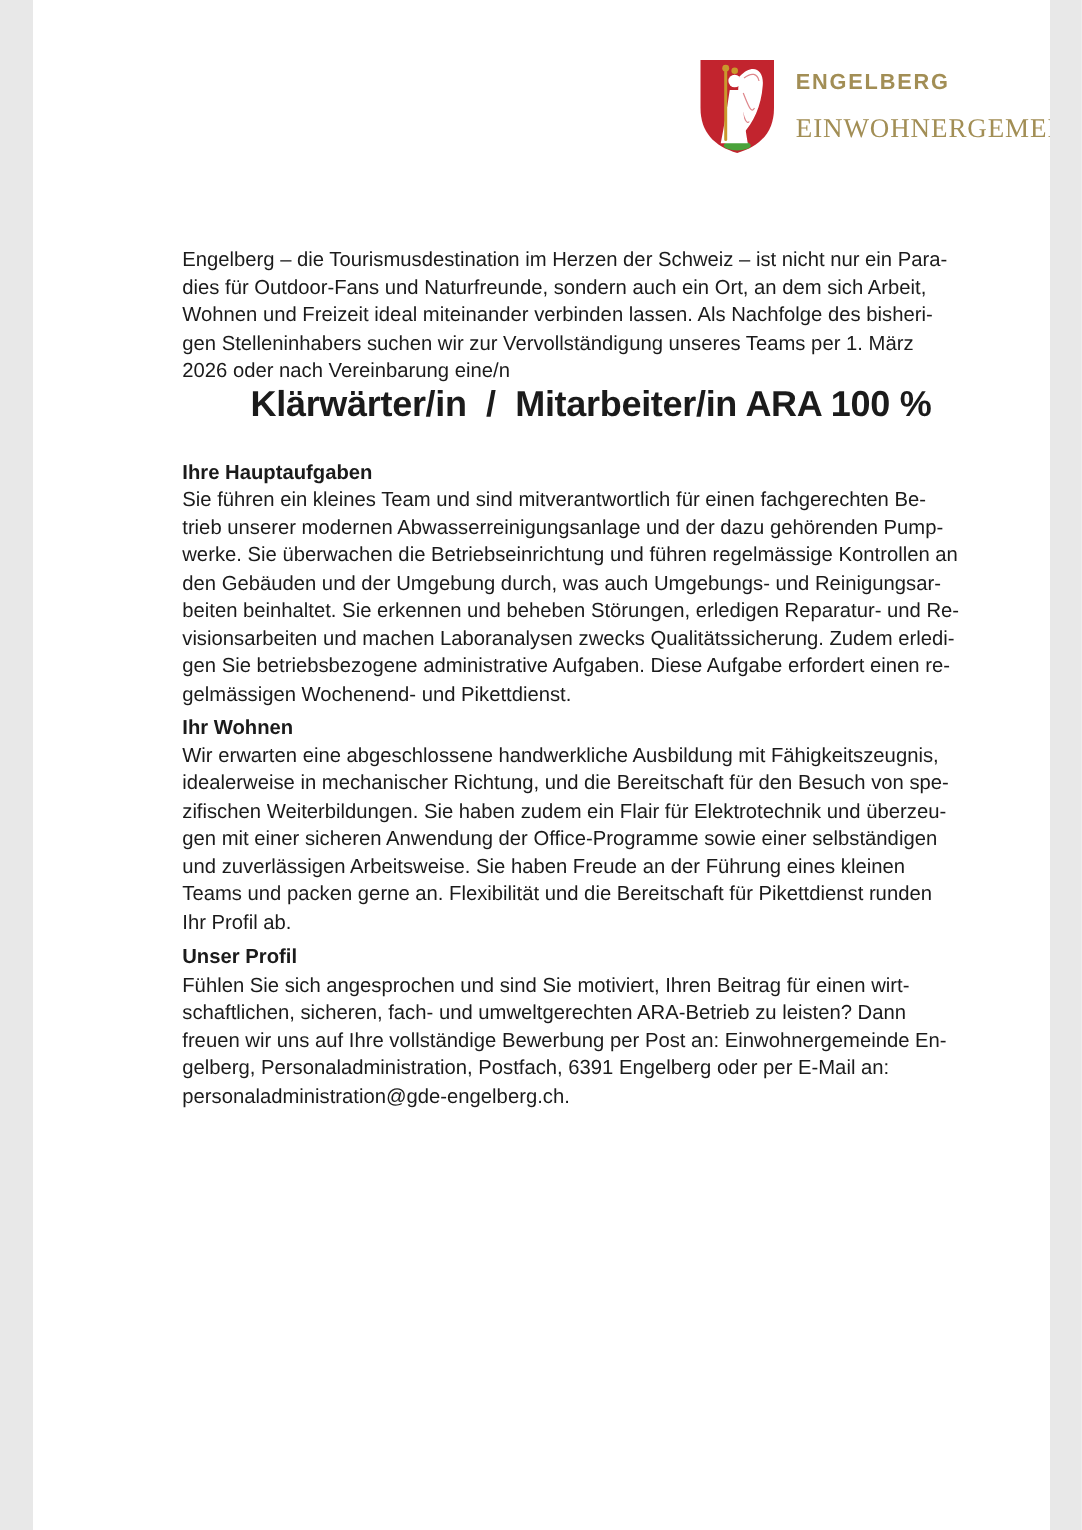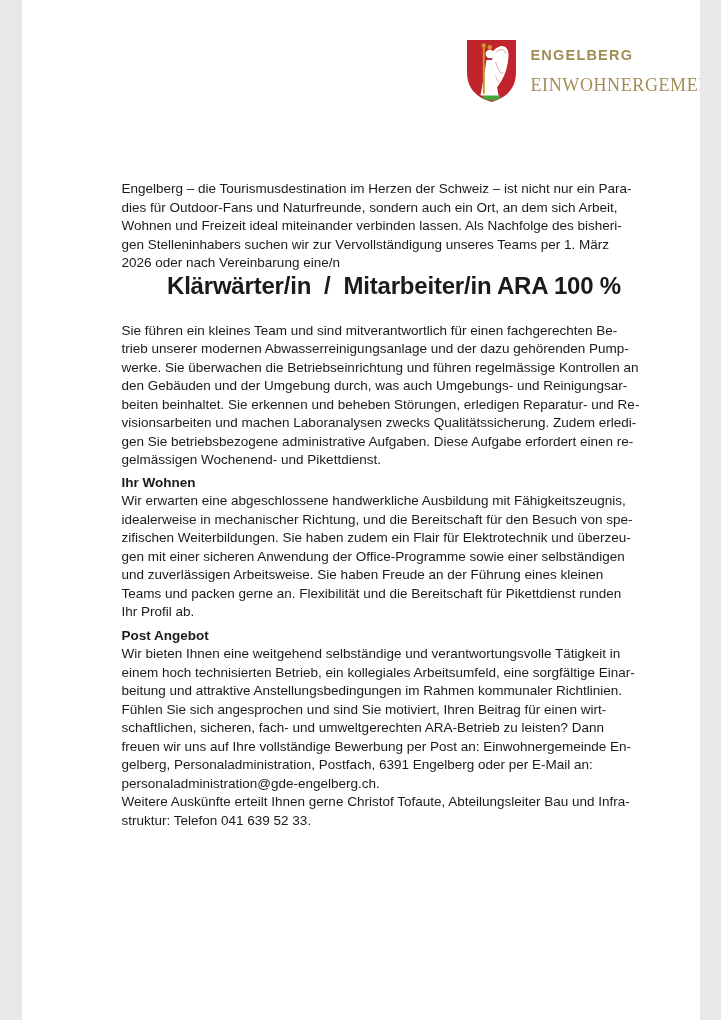--- a/index.html
+++ b/index.html
@@ -22,21 +22,21 @@
     font-size: 14.5px; font-weight: 700; letter-spacing: 1.2px;
     line-height: 15.5px; white-space: pre;
   }
   .org-subtitle {
     font-size: 18px; font-weight: 400; letter-spacing: 0.6px;
     line-height: 14.5px; margin-top: 14px; white-space: pre; font-family: Liberation Serif, serif;
   }
 
   
   .content {
-    position: absolute; left: 100px; top: 180px; width: 545px;
+    position: absolute; left: 100px; top: 164px; width: 545px;
     font-size: 13.5px; line-height: 18.5px;
   }
   .content p, .content h1, .content h2 { margin: 0; padding: 0; }
   .body { white-space: pre-line; }
   .job-title {
     margin-top: 12px;
     font-size: 24px; font-weight: 700; line-height: 25px;
     text-align: center; white-space: pre; letter-spacing: -0.2px;
   }
   .sec { margin-top: 4px; }
@@ -78,20 +78,21 @@
 
     <p class="body">Engelberg – die Tourismusdestination im Herzen der Schweiz – ist nicht nur ein Para-
 dies für Outdoor-Fans und Naturfreunde, sondern auch ein Ort, an dem sich Arbeit,
 Wohnen und Freizeit ideal miteinander verbinden lassen. Als Nachfolge des bisheri-
 gen Stelleninhabers suchen wir zur Vervollständigung unseres Teams per 1. März
 2026 oder nach Vereinbarung eine/n</p>
 
     <h1 class="job-title">Klärwärter/in  /  Mitarbeiter/in ARA 100 %</h1>
 
     <section class="sec first">
+      <h2 class="sec-heading">Ihre Hauptaufgaben</h2>
       <p class="body">Sie führen ein kleines Team und sind mitverantwortlich für einen fachgerechten Be-
 trieb unserer modernen Abwasserreinigungsanlage und der dazu gehörenden Pump-
 werke. Sie überwachen die Betriebseinrichtung und führen regelmässige Kontrollen an
 den Gebäuden und der Umgebung durch, was auch Umgebungs- und Reinigungsar-
 beiten beinhaltet. Sie erkennen und beheben Störungen, erledigen Reparatur- und Re-
 visionsarbeiten und machen Laboranalysen zwecks Qualitätssicherung. Zudem erledi-
 gen Sie betriebsbezogene administrative Aufgaben. Diese Aufgabe erfordert einen re-
 gelmässigen Wochenend- und Pikettdienst.</p>
     </section>
 
@@ -100,29 +101,24 @@
       <p class="body">Wir erwarten eine abgeschlossene handwerkliche Ausbildung mit Fähigkeitszeugnis,
 idealerweise in mechanischer Richtung, und die Bereitschaft für den Besuch von spe-
 zifischen Weiterbildungen. Sie haben zudem ein Flair für Elektrotechnik und überzeu-
 gen mit einer sicheren Anwendung der Office-Programme sowie einer selbständigen
 und zuverlässigen Arbeitsweise. Sie haben Freude an der Führung eines kleinen
 Teams und packen gerne an. Flexibilität und die Bereitschaft für Pikettdienst runden
 Ihr Profil ab.</p>
     </section>
 
     <section class="sec" style="margin-top:5px;">
-      <h2 class="sec-heading">Post Angebot</h2>
-      <p class="body">Wir bieten Ihnen eine weitgehend selbständige und verantwortungsvolle Tätigkeit in
-einem hoch technisierten Betrieb, ein kollegiales Arbeitsumfeld, eine sorgfältige Einar-
-beitung und attraktive Anstellungsbedingungen im Rahmen kommunaler Richtlinien.</p>
+      <h2 class="sec-heading">Unser Profil</h2>
     </section>
 
     <p class="body spaced">Fühlen Sie sich angesprochen und sind Sie motiviert, Ihren Beitrag für einen wirt-
 schaftlichen, sicheren, fach- und umweltgerechten ARA-Betrieb zu leisten? Dann
 freuen wir uns auf Ihre vollständige Bewerbung per Post an: Einwohnergemeinde En-
 gelberg, Personaladministration, Postfach, 6391 Engelberg oder per E-Mail an:
 personaladministration@gde-engelberg.ch.</p>
 
-    <p class="body spaced">Weitere Auskünfte erteilt Ihnen gerne Christof Tofaute, Abteilungsleiter Bau und Infra-
-struktur: Telefon 041 639 52 33.</p>
 
   </main>
 </div>
 
 </body></html>

